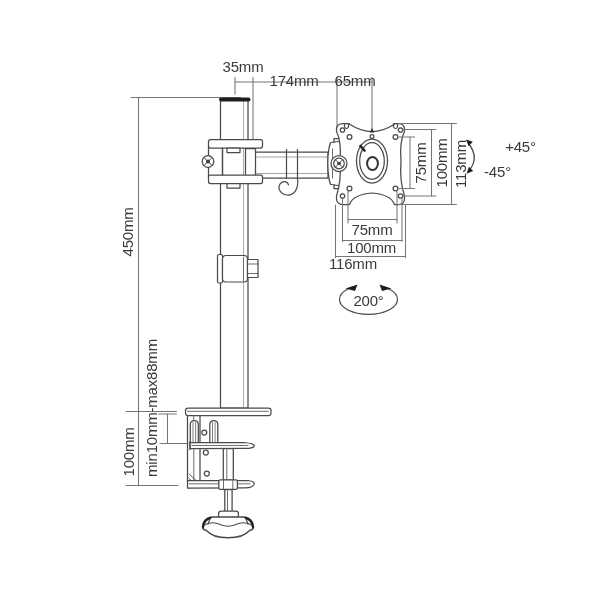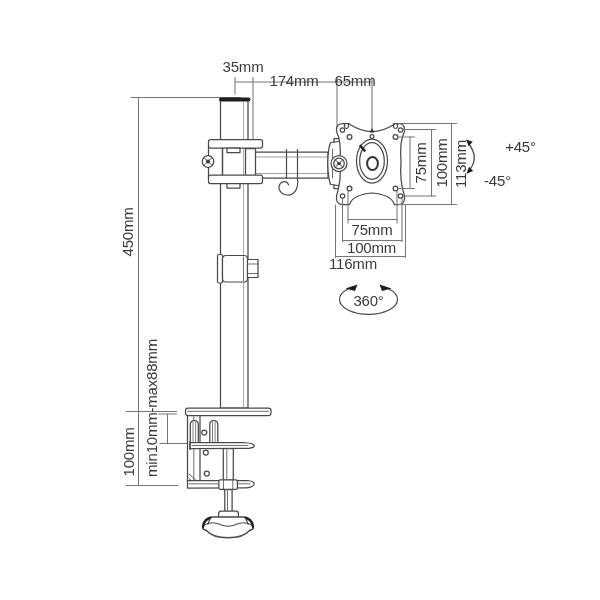--- a/index.html
+++ b/index.html
@@ -216,15 +216,15 @@
 
   <div class="lbl v" style="left:419.5px;top:162.5px;">75mm</div>
   <div class="lbl v" style="left:440.5px;top:162.5px;">100mm</div>
   <div class="lbl v" style="left:459.5px;top:164px;">113mm</div>
 
   <div class="lbl" style="left:372px;  top:228.5px;">75mm</div>
   <div class="lbl" style="left:371.5px;top:247px;">100mm</div>
   <div class="lbl" style="left:353px;top:262.5px;">116mm</div>
 
   <div class="lbl" style="left:496.5px;top:146px;margin-left:24px;">+45°</div>
-  <div class="lbl" style="left:497.5px;top:180px;">-45°</div>
-  <div class="lbl" style="left:368.5px;top:300px;">360°</div>
+  <div class="lbl" style="left:497.5px;top:171px;">-45°</div>
+  <div class="lbl" style="left:368.5px;top:300px;">200°</div>
 </div>
 
 </body></html>

